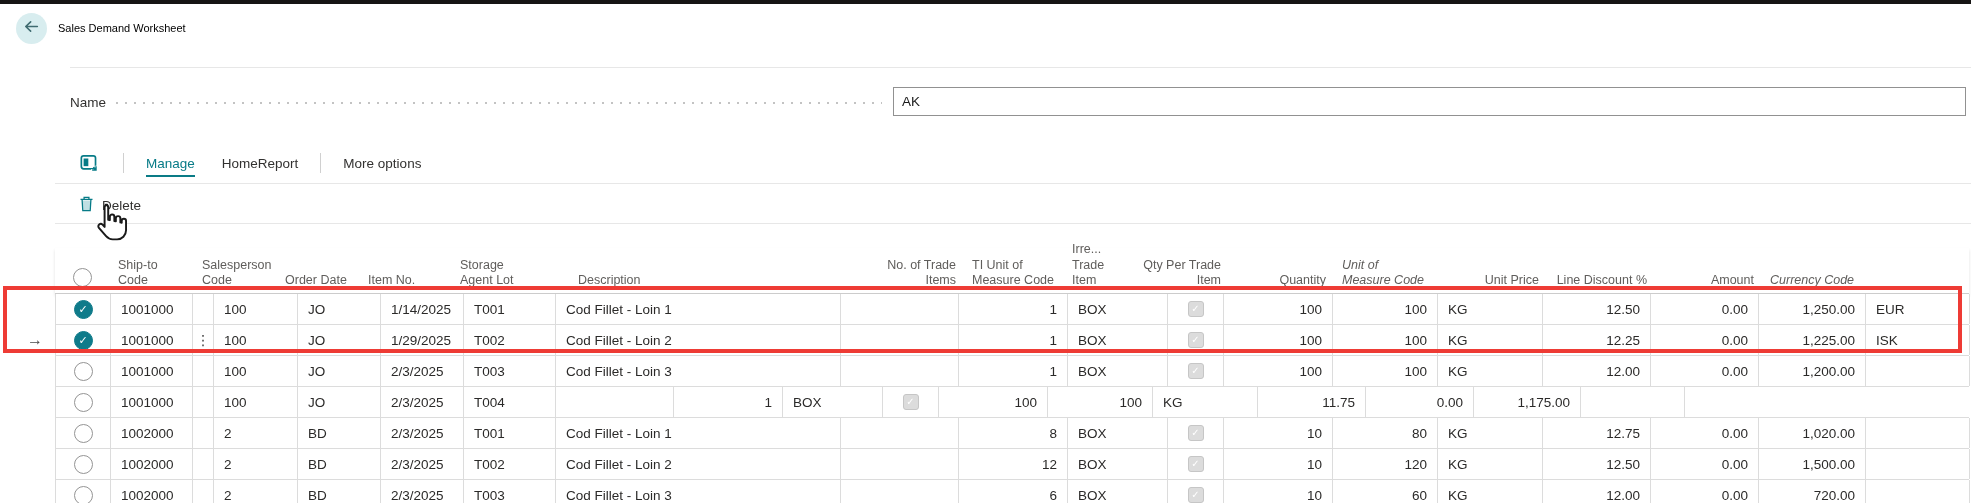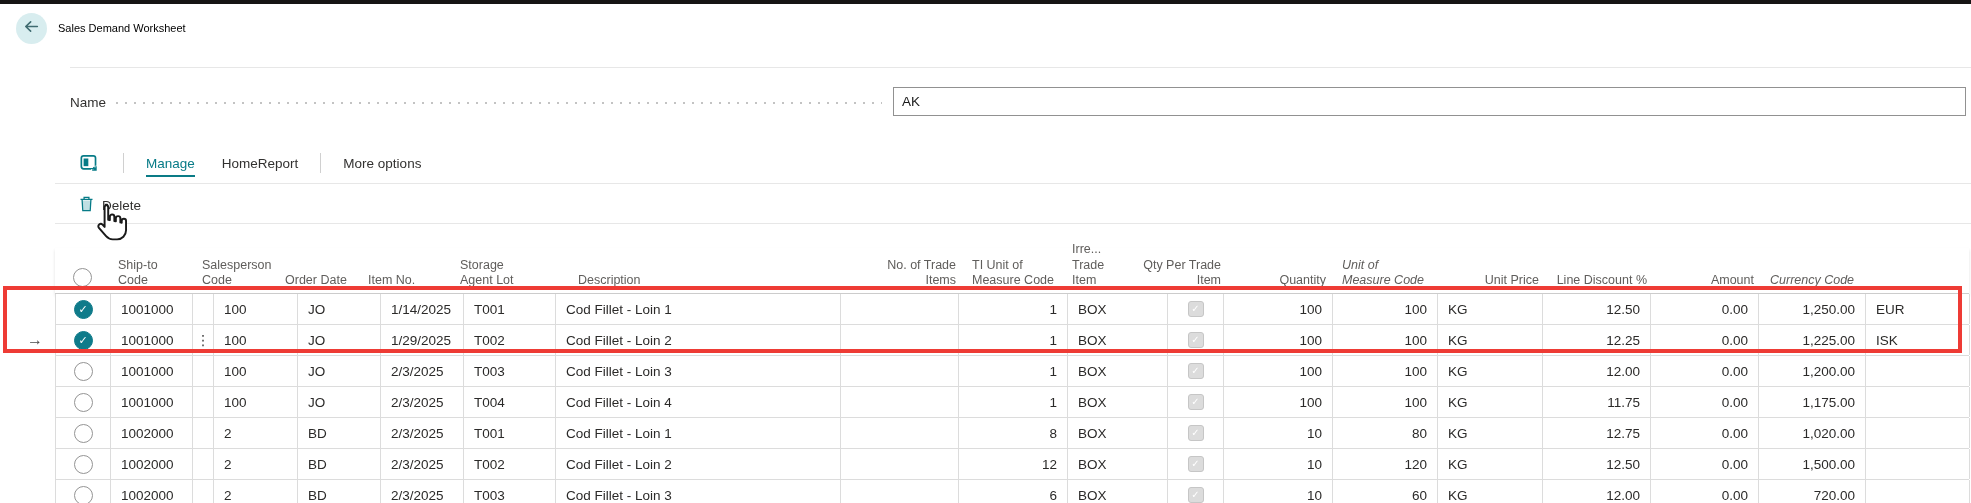--- a/index.html
+++ b/index.html
@@ -222,21 +222,20 @@
       <div class="grid-row">
         <div class="cell center" style="width: 55px;">
           <span class="circle"></span>
         </div>
         <div class="cell" style="width: 82px;">1001000</div>
         <div class="cell center" style="width: 21px;"></div>
         <div class="cell" style="width: 84px;">100</div>
         <div class="cell" style="width: 83px;">JO</div>
         <div class="cell" style="width: 83px;">2/3/2025</div>
         <div class="cell" style="width: 92px;">T004</div>
-        <div class="cell" style="width: 285px;">Cod Fillet - Loin 4</div>
         <div class="cell" style="width: 118px;"></div>
         <div class="cell right" style="width: 109px;">1</div>
         <div class="cell" style="width: 100px;">BOX</div>
         <div class="cell center" style="width: 56px;">
           <span class="checkbox">✓</span>
         </div>
         <div class="cell right" style="width: 109px;">100</div>
         <div class="cell right" style="width: 105px;">100</div>
         <div class="cell" style="width: 105px;">KG</div>
         <div class="cell right" style="width: 108px;">11.75</div>

